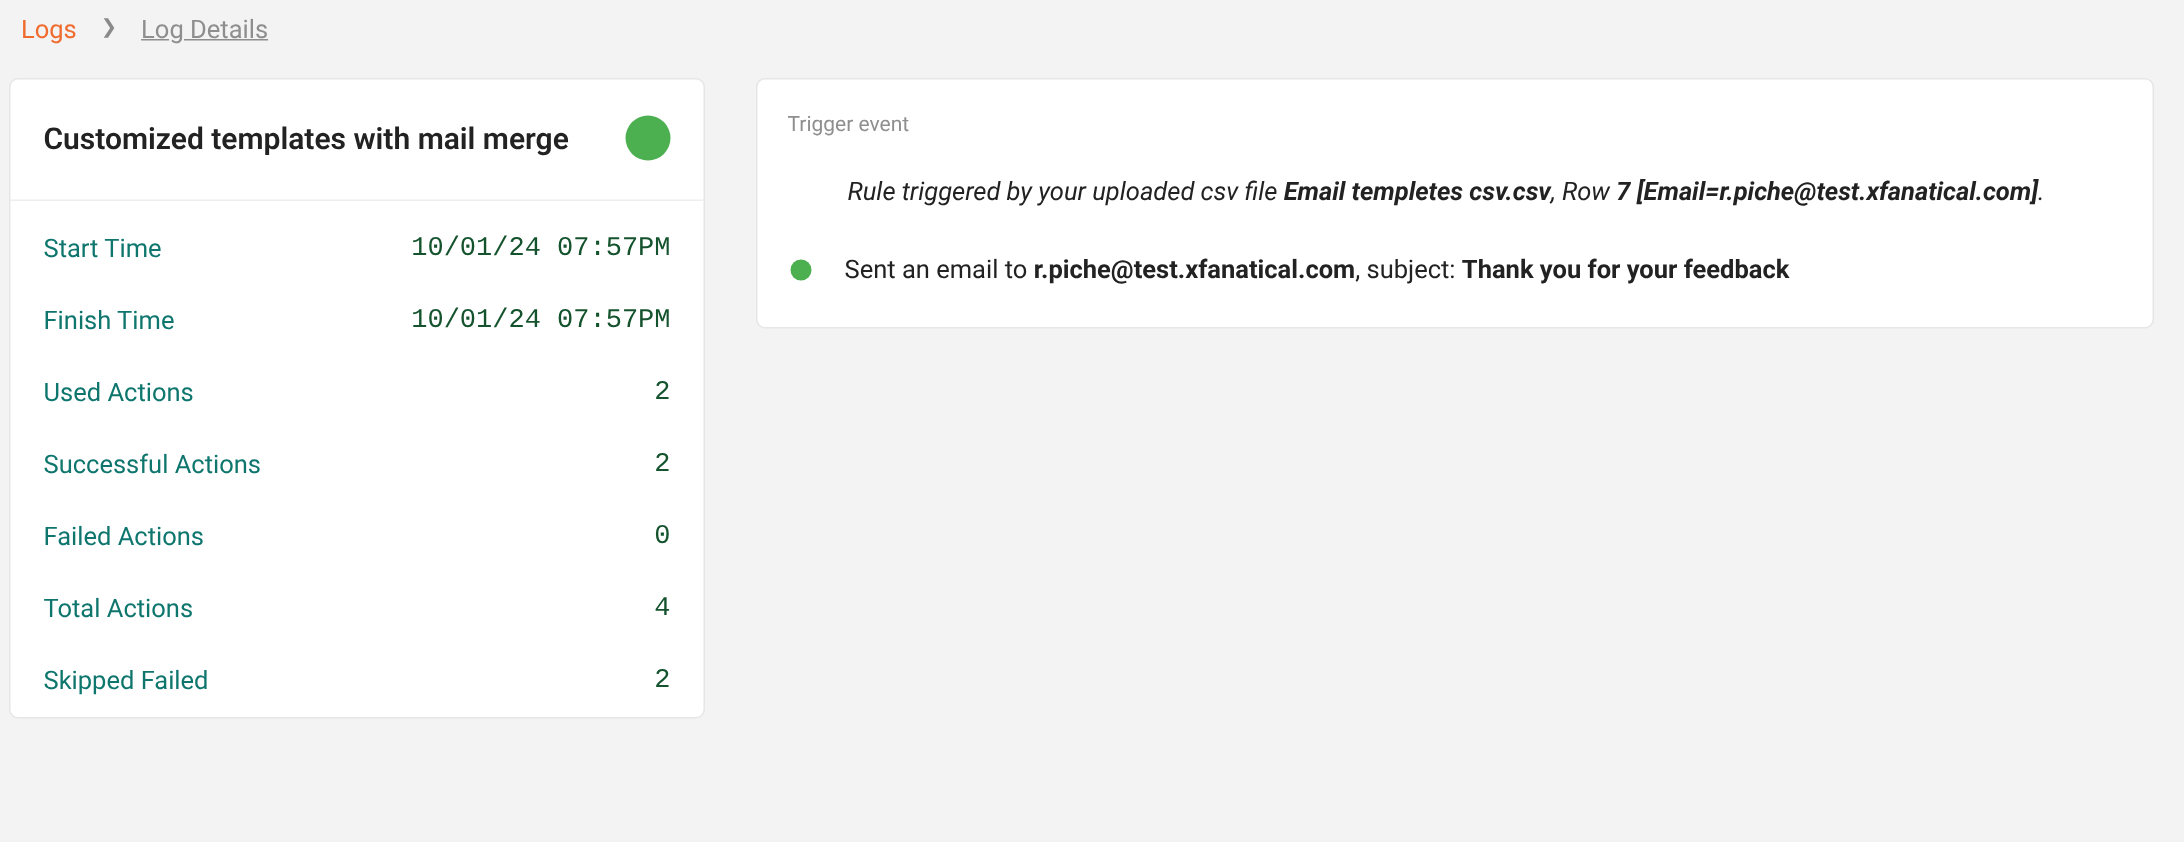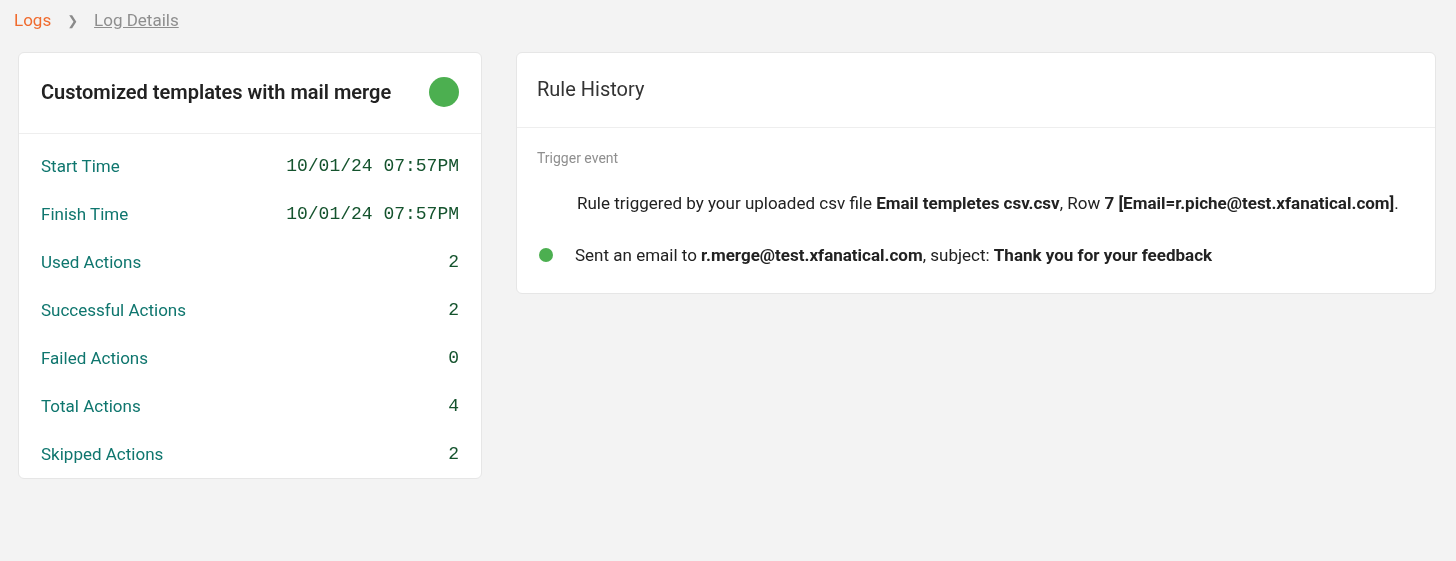--- a/index.html
+++ b/index.html
@@ -7,33 +7,32 @@
       font-family: -apple-system, BlinkMacSystemFont, "Segoe UI", Roboto, "Helvetica Neue", Arial, sans-serif;
       background: #f3f3f3;
       color: #2b2b2b;
       width: 1456px;
       height: 561px;
       overflow: hidden;
     }
     .breadcrumb {
       padding: 10px 30px 22px 14px;
       display: flex;
-      align-items: center;
+      align-items: flex-start;
       gap: 16px;
       font-size: 17px;
     }
     .breadcrumb .link { color: #f06b2e; cursor: pointer; }
     .breadcrumb .chev { color: #8a8a8a; font-size: 13px; }
     .breadcrumb .current { color: #8e8e8e; text-decoration: underline; }
     .layout {
       display: flex;
       gap: 34px;
       padding: 0 6px 0 6px;
       align-items: flex-start;
-      margin-left: 12px;
     }
     .card {
       background: #ffffff;
       border: 1px solid #e6e6e6;
       border-radius: 6px;
     }
     .left-card { width: 464px; }
     .right-card { flex: 1; margin-right: 14px; }
     .left-header {
       display: flex;
@@ -66,20 +65,21 @@
     .section-label {
       font-size: 14px;
       color: #8f8f8f;
       margin-bottom: 24px;
     }
     .trigger-text {
       font-size: 17px;
       color: #222;
       padding-left: 40px;
       line-height: 1.6;
+      font-style: italic;
     }
     .action-list {
       display: flex;
       flex-direction: column;
       gap: 24px;
     }
     .action-item {
       display: flex;
       align-items: center;
       gap: 22px;
@@ -126,41 +126,40 @@
       </div>
       <div class="stat-row">
         <span class="stat-label">Failed Actions</span>
         <span class="stat-value">0</span>
       </div>
       <div class="stat-row">
         <span class="stat-label">Total Actions</span>
         <span class="stat-value">4</span>
       </div>
       <div class="stat-row">
-        <span class="stat-label">Skipped Actions</span>
+        <span class="stat-label">Skipped Failed</span>
         <span class="stat-value">2</span>
       </div>
     </div>
   </div>
 
   <div class="card right-card">
-    <div class="right-header">Rule History</div>
 
     <div class="section">
       <div class="section-label">Trigger event</div>
       <div class="trigger-text">
         <span>Rule triggered by your uploaded csv file </span><strong>Email templetes csv.csv</strong><span>, Row </span><strong>7 [Email=r.piche@test.xfanatical.com]</strong><span>.</span>
       </div>
     </div>
 
     <div class="section" style="padding-top:0;">
       <div class="action-list">
         <div class="action-item">
           <div class="dot-sm"></div>
           <div>
-            <span>Sent an email to </span><strong>r.merge@test.xfanatical.com</strong><span>, subject: </span><strong>Thank you for your feedback</strong><span></span>
+            <span>Sent an email to </span><strong>r.piche@test.xfanatical.com</strong><span>, subject: </span><strong>Thank you for your feedback</strong><span></span>
           </div>
         </div>
       </div>
     </div>
   </div>
 
 </div>
 
 </body></html>

